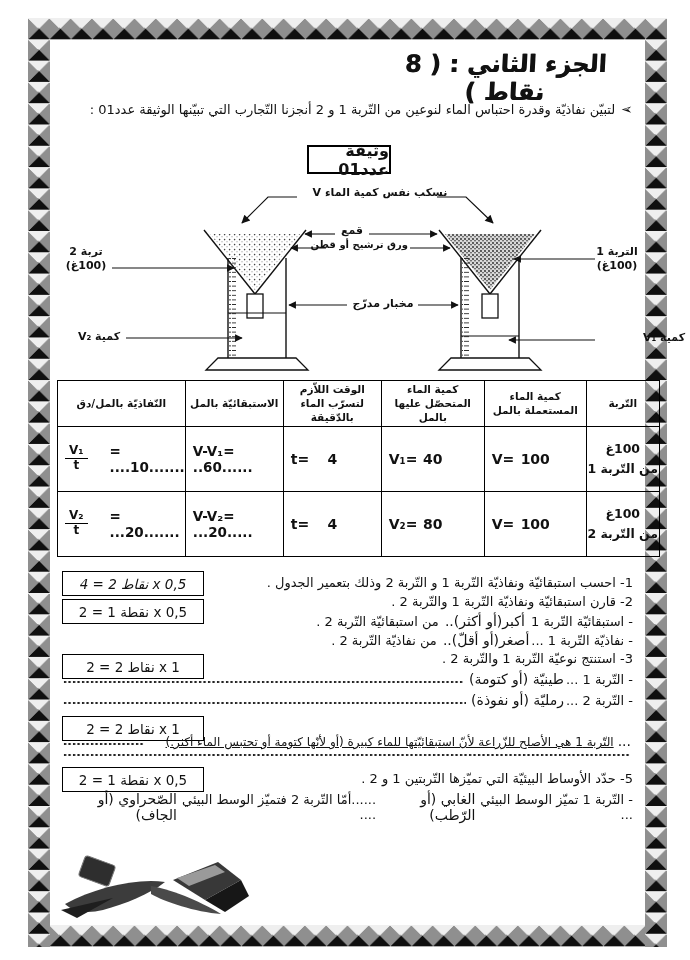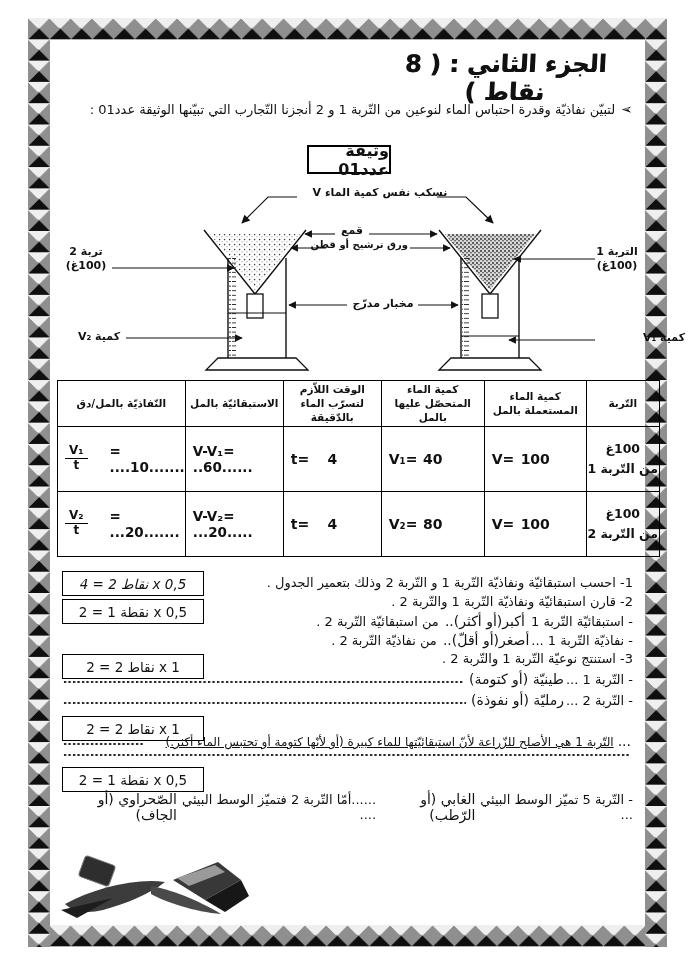--- a/index.html
+++ b/index.html
@@ -273,23 +273,24 @@
 
   <div class="qflex" style="top:733px;">
     <span class="ans">...</span>
     <span class="ans-u">التّربة 1 هي الأصلح للزّراعة لأنّ استبقائيّتها للماء كبيرة (أو لأنّها كتومة أو تحتبس الماء أكثر.)</span>
     <span class="leader"></span>
   </div>
   <div class="qflex" style="top:753px;">
     <span class="leader"></span>
   </div>
 
+  <div class="qline" style="top:771px;">5- حدّد الأوساط البيئيّة التي تميّزها التّربتين 1 و 2 .</div>
 
   <div class="qflex" style="top:791px;white-space:normal;">
-    <span>- التّربة 5 تميّز الوسط البيئي ...</span>
+    <span>- التّربة 1 تميّز الوسط البيئي ...</span>
     <span class="ans">الغابي (أو الرّطب)</span>
     <span>......أمّا التّربة 2 فتميّز الوسط البيئي ....</span>
     <span class="ans">الصّحراوي (أو الجاف)</span>
   </div>
 
   <svg class="sig" width="210" height="75" viewBox="0 0 210 75">
     <path d="M10 52 C40 36 80 26 110 30 C95 42 70 52 48 58 C32 62 18 60 10 52 Z" fill="#3c3c3c"></path>
     <path d="M6 58 L58 46 L22 66 Z" fill="#1e1e1e"></path>
     <rect x="26" y="8" width="32" height="22" rx="3" transform="rotate(20 42 19)" fill="#2e2e2e" stroke="#777" stroke-width="1"></rect>
     <path d="M118 28 L163 10 L186 28 L150 48 Z" fill="#383838"></path>

